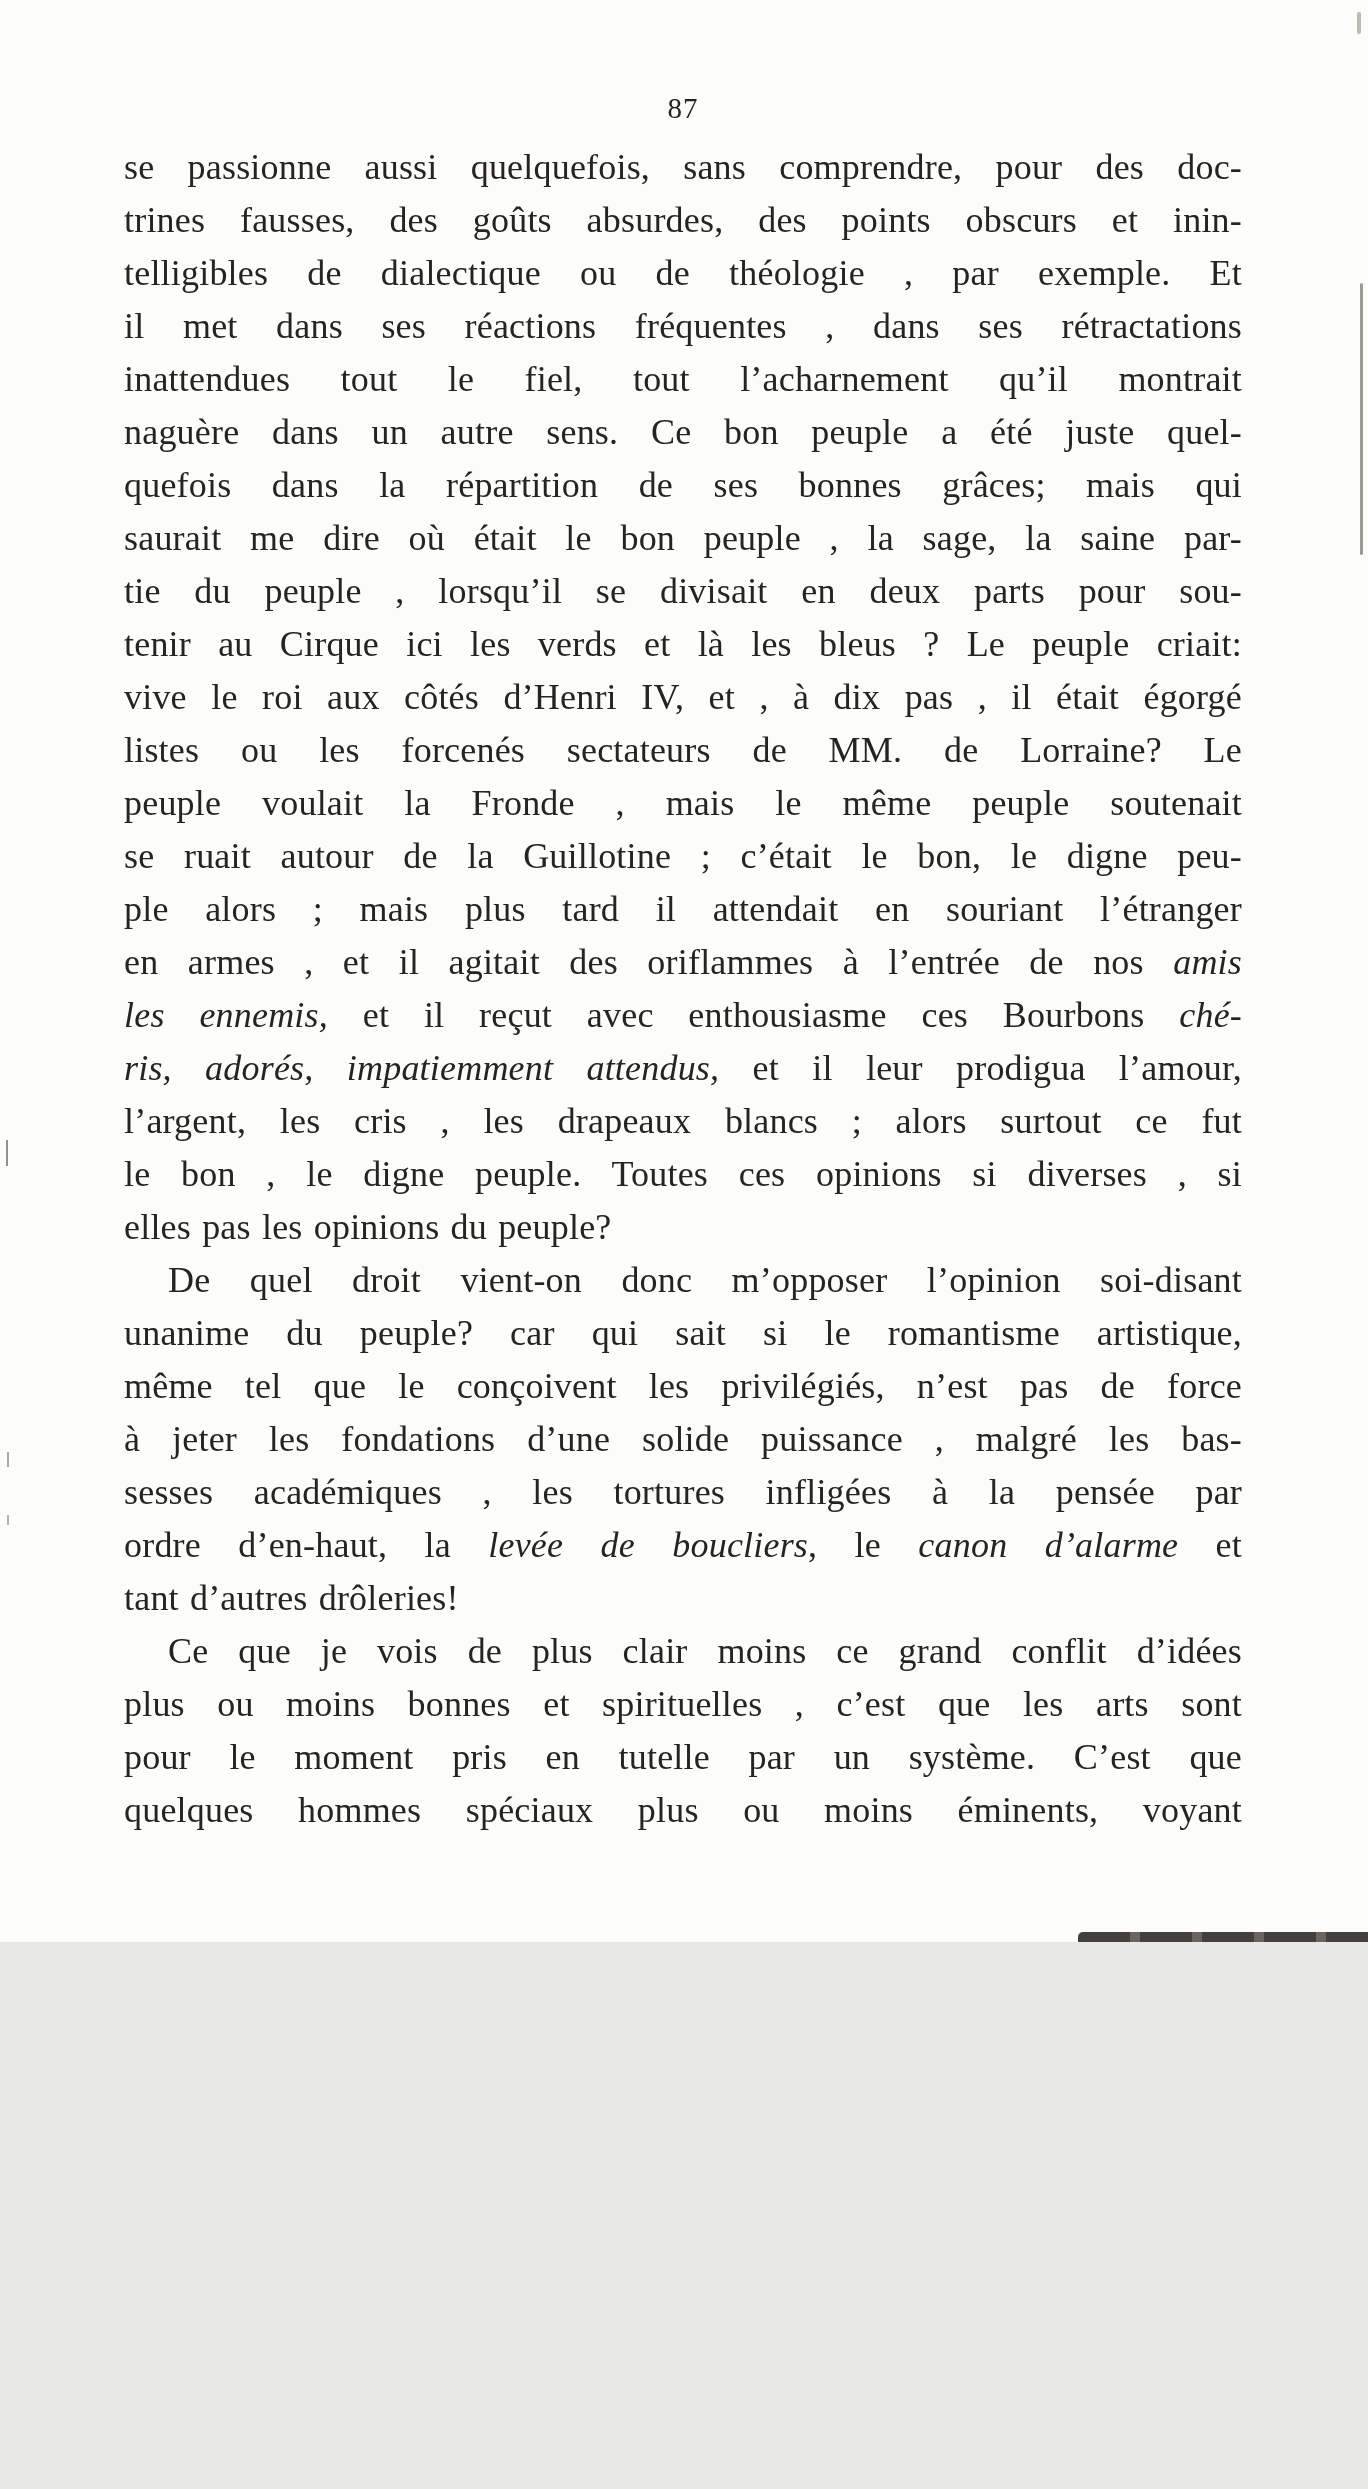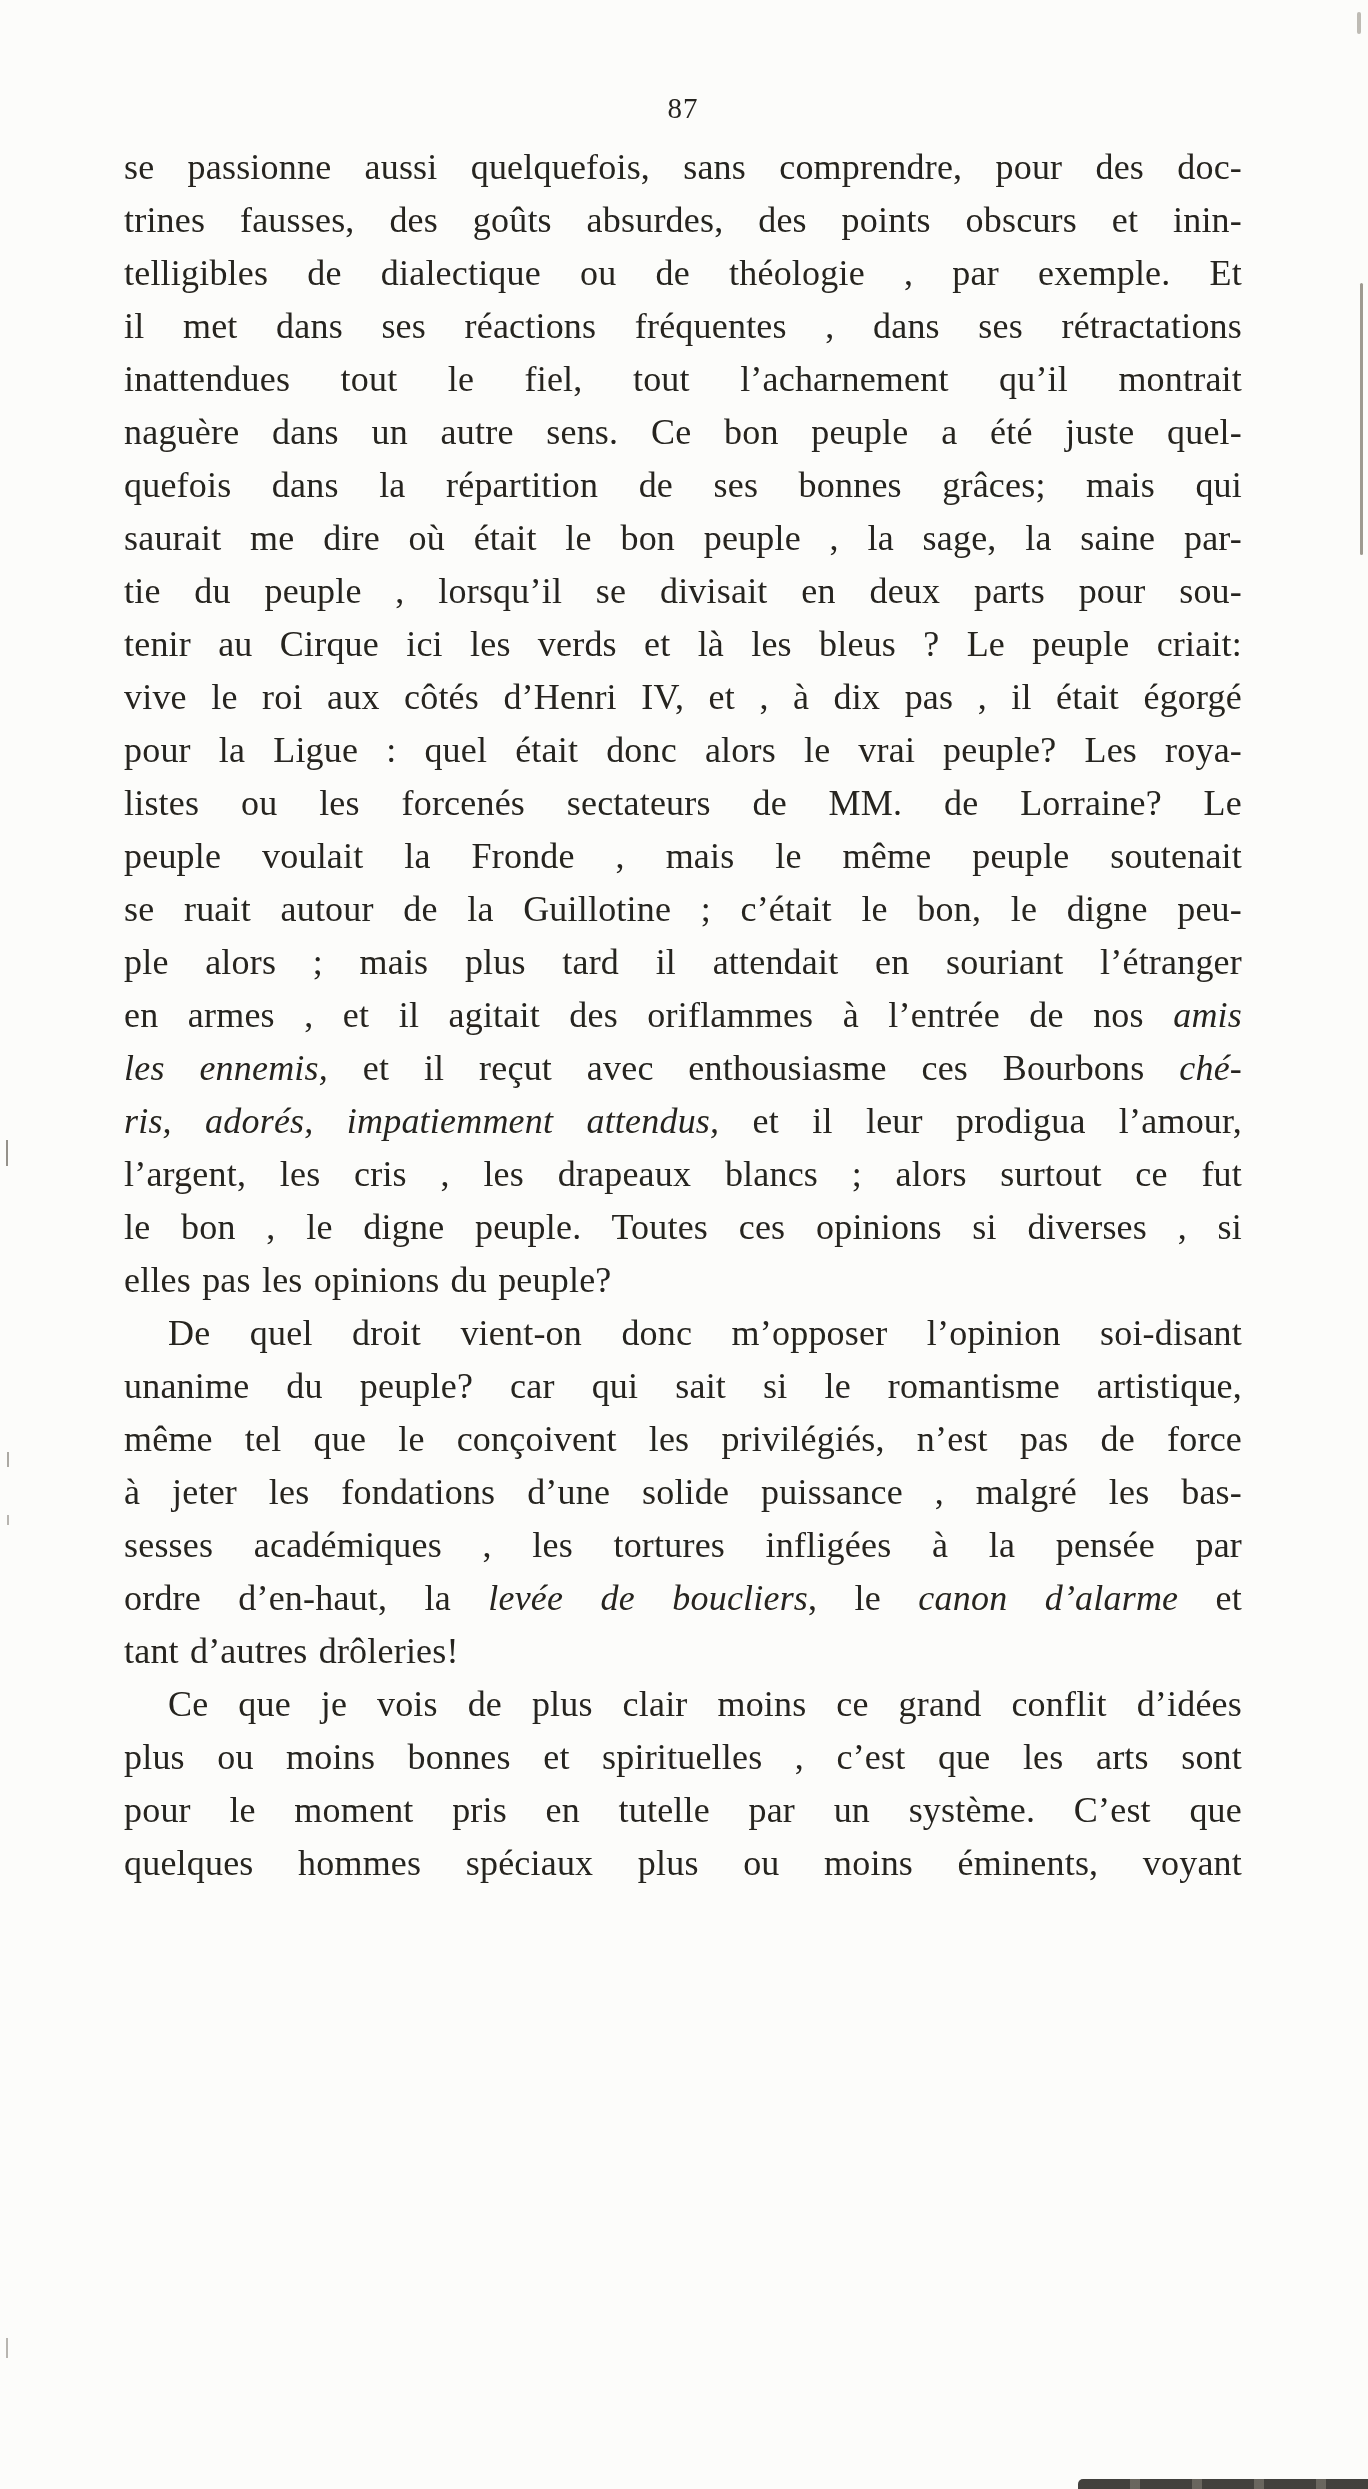--- a/index.html
+++ b/index.html
@@ -3,21 +3,21 @@
 <meta charset="utf-8">
 <style>
   html, body {
     margin: 0;
     padding: 0;
     background: #e8e8e6;
   }
   .page {
     position: relative;
     width: 1368px;
-    height: 2489px;
+    height: 1942px;
     margin: 0 auto;
     background: #fcfcfa;
     overflow: hidden;
     font-family: "Liberation Serif", "DejaVu Serif", serif;
     color: #26241f;
   }
   .page-number {
     margin: 92px auto 0 124px;
     width: 1118px;
     text-align: center;
@@ -82,21 +82,20 @@
         <div class="line"><span class="seg-roman">trines fausses, des goûts absurdes, des points obscurs et inin-</span></div>
         <div class="line"><span class="seg-roman">telligibles de dialectique ou de théologie , par exemple. Et</span></div>
         <div class="line"><span class="seg-roman">il met dans ses réactions fréquentes , dans ses rétractations</span></div>
         <div class="line"><span class="seg-roman">inattendues tout le fiel, tout l’acharnement qu’il montrait</span></div>
         <div class="line"><span class="seg-roman">naguère dans un autre sens. Ce bon peuple a été juste quel-</span></div>
         <div class="line"><span class="seg-roman">quefois dans la répartition de ses bonnes grâces; mais qui</span></div>
         <div class="line"><span class="seg-roman">saurait me dire où était le bon peuple , la sage, la saine par-</span></div>
         <div class="line"><span class="seg-roman">tie du peuple , lorsqu’il se divisait en deux parts pour sou-</span></div>
         <div class="line"><span class="seg-roman">tenir au Cirque ici les verds et là les bleus ? Le peuple criait:</span></div>
         <div class="line"><span class="seg-roman">vive le roi aux côtés d’Henri IV, et , à dix pas , il était égorgé</span></div>
-        <div class="line"><span class="seg-roman">pour la Ligue : quel était donc alors le vrai peuple? Les roya-</span></div>
         <div class="line"><span class="seg-roman">listes ou les forcenés sectateurs de MM. de Lorraine? Le</span></div>
         <div class="line"><span class="seg-roman">peuple voulait la Fronde , mais le même peuple soutenait</span></div>
         <div class="line"><span class="seg-roman">se ruait autour de la Guillotine ; c’était le bon, le digne peu-</span></div>
         <div class="line"><span class="seg-roman">ple alors ; mais plus tard il attendait en souriant l’étranger</span></div>
         <div class="line"><span class="seg-roman">en armes , et il agitait des oriflammes à l’entrée de nos </span><span class="seg-italic">amis</span></div>
         <div class="line"><span class="seg-italic">les ennemis,</span><span class="seg-roman"> et il reçut avec enthousiasme ces Bourbons </span><span class="seg-italic">ché-</span></div>
         <div class="line"><span class="seg-italic">ris, adorés, impatiemment attendus,</span><span class="seg-roman"> et il leur prodigua l’amour,</span></div>
         <div class="line"><span class="seg-roman">l’argent, les cris , les drapeaux blancs ; alors surtout ce fut</span></div>
         <div class="line"><span class="seg-roman">le bon , le digne peuple. Toutes ces opinions si diverses , si</span></div>
         <div class="line no-justify"><span class="seg-roman">elles pas les opinions du peuple?</span></div>

